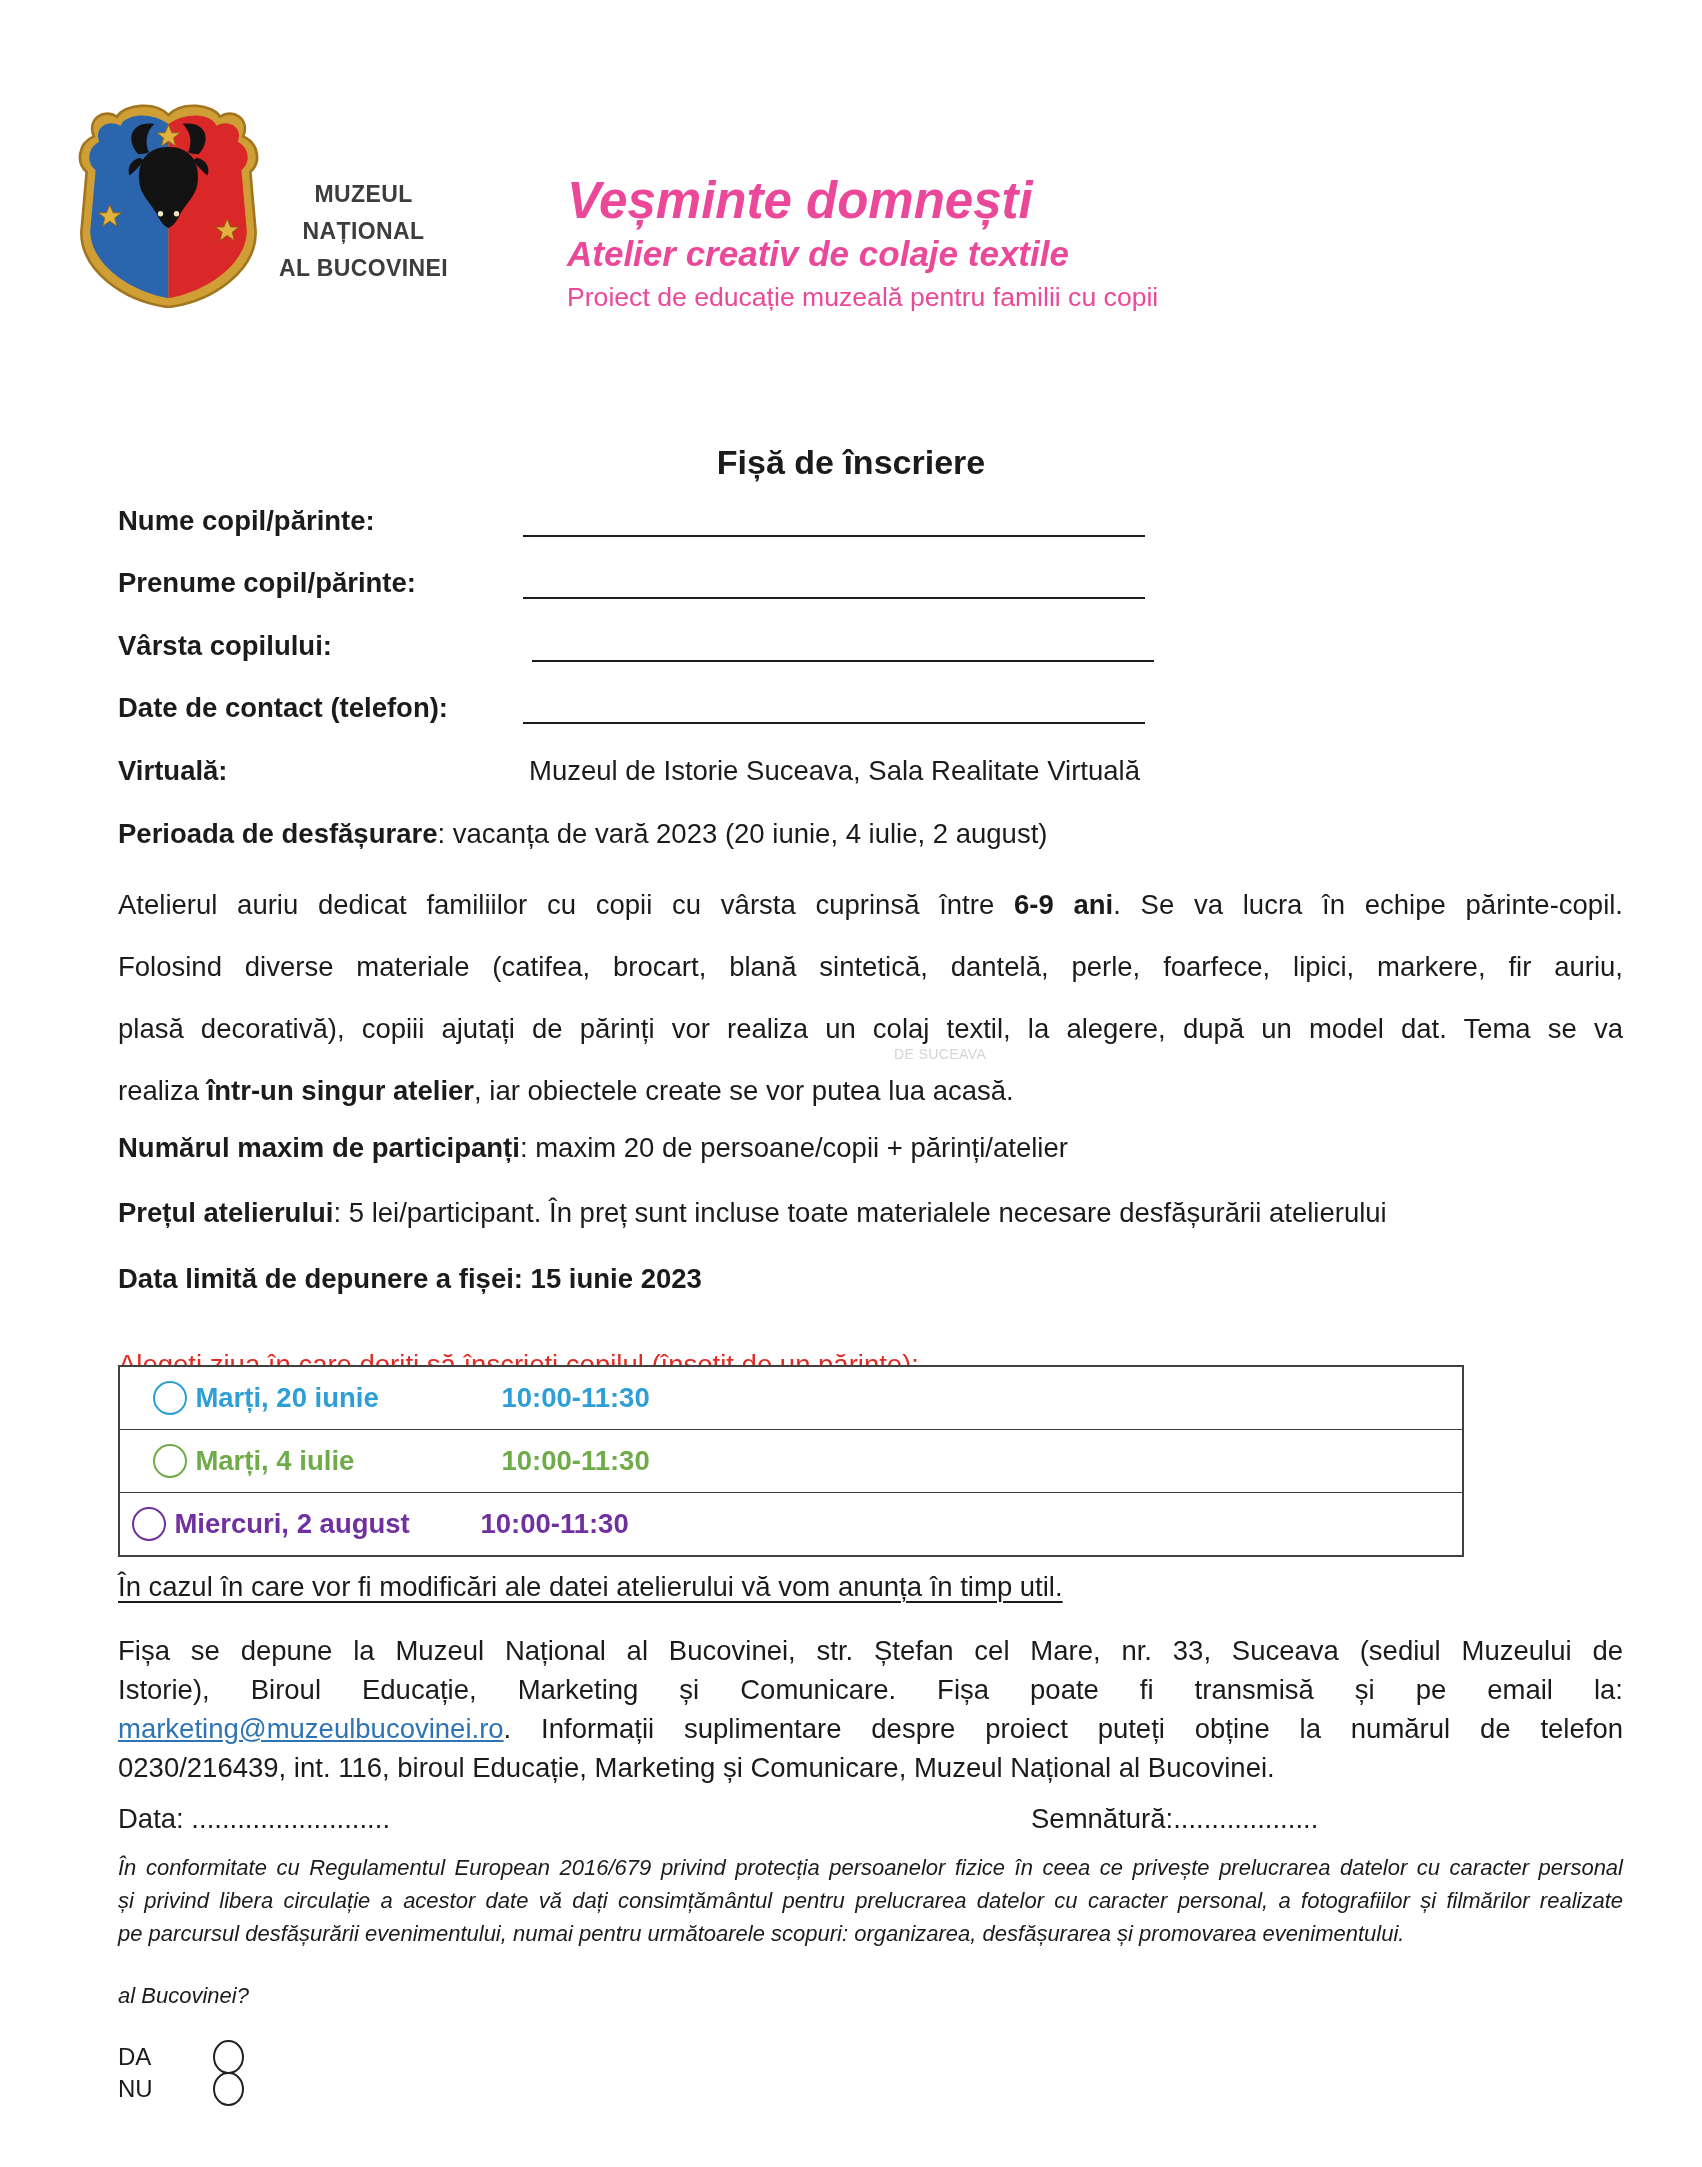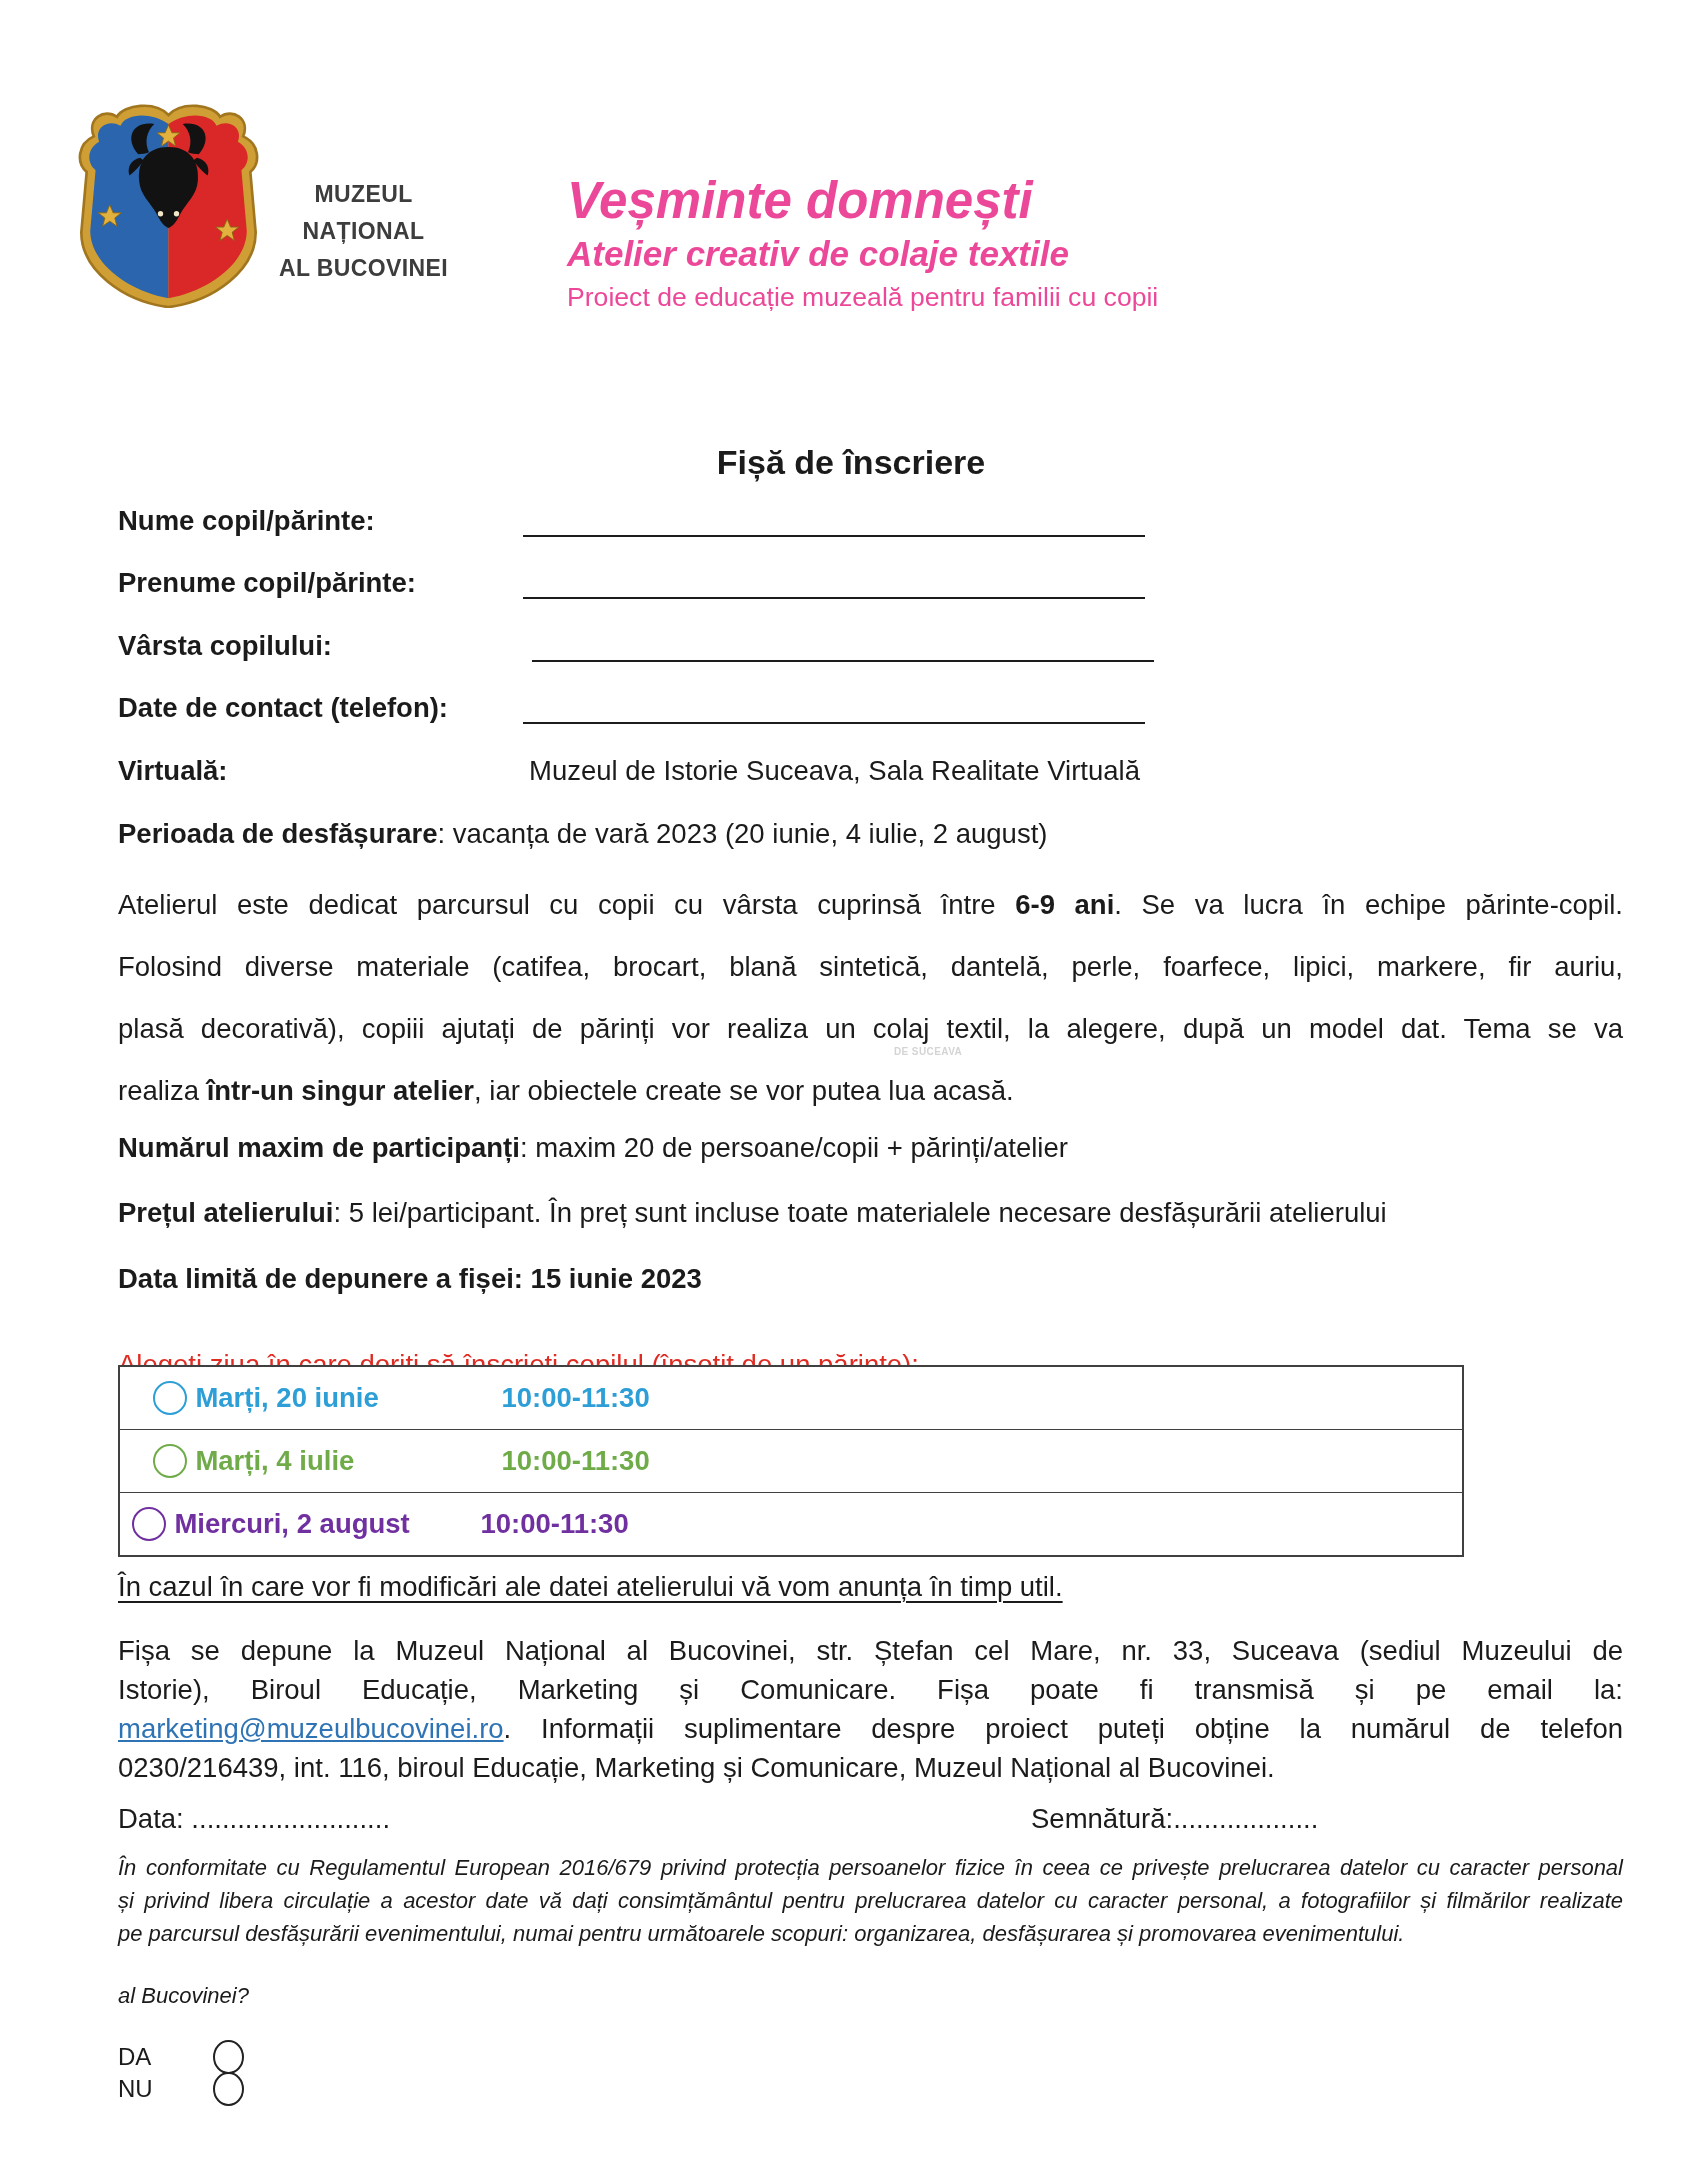--- a/index.html
+++ b/index.html
@@ -49,21 +49,21 @@
 
   .sig-row{position:absolute;left:0;top:1803px;width:1702px;font-size:27.5px;}
   .sig-date{position:absolute;left:118px;top:0;}
   .sig-sign{position:absolute;left:1031px;top:0;}
 
   
   .copt{position:absolute;left:118px;height:32px;display:flex;align-items:center;font-size:24px;}
   .copt .clabel{width:95px;}
   .consent-circle{width:26.6px;height:30px;border-radius:50%;border:2.2px solid #222;background:#fff;}
 
-  .watermark{position:absolute;left:894px;top:1046px;font-size:10px;font-weight:bold;
+  .watermark{position:absolute;left:894px;top:1046px;font-size:14px;font-weight:normal;
              color:#d4d4d4;letter-spacing:0.4px;}
 </style>
 </head>
 <body>
 
 <div class="page">
 
   <svg class="logo-art" viewBox="0 0 220 235">
     <defs>
       <path id="star" d="M0,-13 L3.8,-4 L13,-4 L5.6,1.8 L8,11 L0,5.4 L-8,11 L-5.6,1.8 L-13,-4 L-3.8,-4 Z"></path>
@@ -125,21 +125,21 @@
     <span class="input-line"></span>
   </div>
   <div class="frow" style="top:755px">
     <span>Virtuală:</span>
     <span class="fvalue">Muzeul de Istorie Suceava, Sala Realitate Virtuală</span>
   </div>
 
   <div class="bodyline" style="top:816px"><span class="b">Perioada de desfășurare</span><span>: vacanța de vară 2023 (20 iunie, 4 iulie, 2 august)</span></div>
 
   <div class="bodyline just about" style="top:874px">
-      <div class="ln"><span>Atelierul este dedicat parcursul cu copii cu vârsta cuprinsă între </span><span class="b">6-9 ani</span><span>. Se va lucra în echipe părinte-copil.</span></div>
+      <div class="ln"><span>Atelierul auriu dedicat familiilor cu copii cu vârsta cuprinsă între </span><span class="b">6-9 ani</span><span>. Se va lucra în echipe părinte-copil.</span></div>
       <div class="ln"><span>Folosind diverse materiale (catifea, brocart, blană sintetică, dantelă, perle, foarfece, lipici, markere, fir auriu,</span></div>
       <div class="ln"><span>plasă decorativă), copiii ajutați de părinți vor realiza un colaj textil, la alegere, după un model dat. Tema se va</span></div>
       <div class="ln last"><span>realiza </span><span class="b">într-un singur atelier</span><span>, iar obiectele create se vor putea lua acasă.</span></div>
     </div>
 
   <div class="bodyline" style="top:1130px"><span class="b"> Numărul maxim de participanți</span><span>: maxim 20 de persoane/copii + părinți/atelier</span></div>
   <div class="bodyline" style="top:1195px"><span class="b">Prețul atelierului</span><span>: 5 lei/participant. În preț sunt incluse toate materialele necesare desfășurării atelierului</span></div>
   <div class="bodyline b" style="top:1261px">Data limită de depunere a fișei: 15 iunie 2023</div>
   <div class="bodyline red-prompt" style="top:1325px">Alegeți ziua în care doriți să înscrieți copilul (însoțit de un părinte):</div>
 

